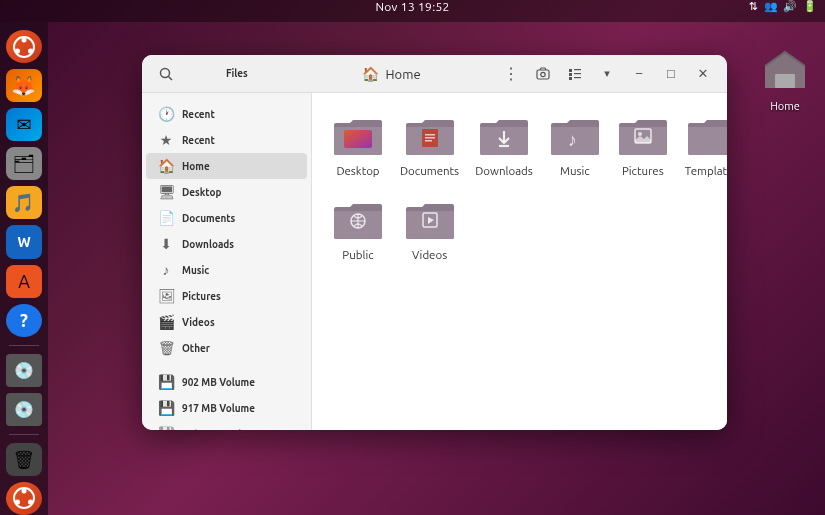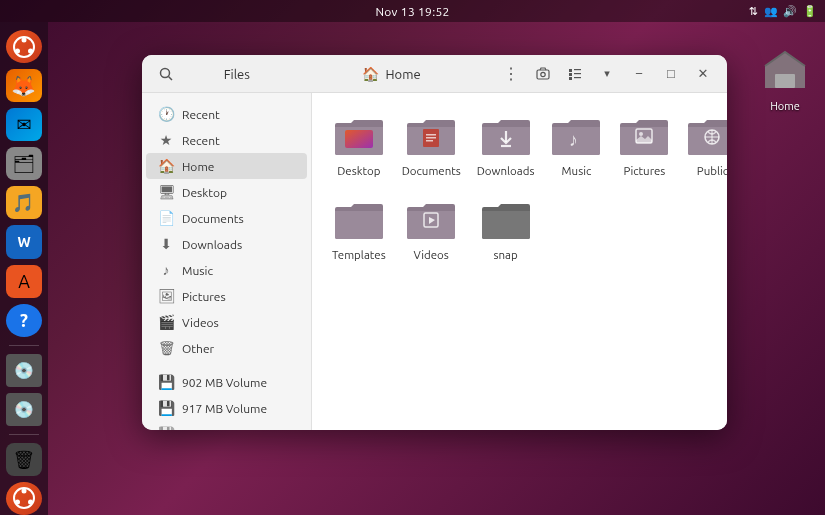--- a/index.html
+++ b/index.html
@@ -12,21 +12,21 @@
       background: linear-gradient(135deg, #3d0a2e 0%, #5c1a3a 30%, #7a2050 50%, #3d0a2e 100%);
       position: relative;
     }
 
     
     .topbar {
       width: 100%;
       height: 22px;
       background: rgba(0,0,0,0.4);
       display: flex;
-      align-items: center;
+      align-items: flex-start;
       justify-content: center;
       position: relative;
       z-index: 100;
     }
     .topbar-center {
       color: #fff;
       font-size: 12px;
       letter-spacing: 0.3px;
     }
     .topbar-right {
@@ -208,21 +208,21 @@
       gap: 8px;
       padding: 5px 12px;
       font-size: 13px;
       color: #333;
       cursor: pointer;
       border-radius: 4px;
       margin: 0 4px;
     }
     .sidebar-item.active { background: rgba(0,0,0,0.1); }
     .sidebar-item .si-icon { font-size: 14px; color: #666; width: 16px; text-align: center; }
-    .sidebar-item .si-label { font-size: 12px; }
+    .sidebar-item .si-label { font-size: 10px; font-weight: bold; }
 
     
     .main-content {
       flex: 1;
       overflow-y: auto;
       padding: 16px;
       background: #fff;
     }
 
     .folder-grid {
@@ -349,21 +349,21 @@
 <div class="file-manager">
 
   <div class="titlebar">
     <button class="search-btn">
       <svg width="14" height="14" viewBox="0 0 14 14">
         <circle cx="6" cy="6" r="4.5" fill="none" stroke="#555" stroke-width="1.5"></circle>
         <line x1="9.5" y1="9.5" x2="13" y2="13" stroke="#555" stroke-width="1.5"></line>
       </svg>
     </button>
     <span class="titlebar-title">
-      <span style="font-weight:400; font-size:13px;">Files</span>
+      <span style="font-weight:700; font-size:10px;">Files</span>
     </span>
 
     <div style="flex:2;display:flex;align-items:center;justify-content:center;gap:6px;">
       <span style="font-size:14px;color:#555;">🏠</span>
       <span style="font-size:13px;color:#333;">Home</span>
     </div>
 
     <div class="titlebar-actions">
       <button class="titlebar-menu-btn" style="font-size:16px;color:#555;">⋮</button>
       <button class="titlebar-btn">
@@ -518,55 +518,48 @@
               <polyline points="0,11 5,7 9,10 12,7 16,11 16,14 0,14" fill="white" opacity="0.6"></polyline>
             </g>
           </svg>
           <span class="folder-label">Pictures</span>
         </div>
 
         <div class="folder-item">
           <svg class="folder-svg" viewBox="0 0 52 44">
             <path d="M2 10 Q2 8 4 8 L18 8 L21 5 L48 5 Q50 5 50 7 L50 38 Q50 40 48 40 L4 40 Q2 40 2 38 Z" fill="#8a7a8a"></path>
             <path d="M2 12 L50 12 L50 38 Q50 40 48 40 L4 40 Q2 40 2 38 Z" fill="#9a8a9a"></path>
+          </svg>
+          <span class="folder-label">Templates</span>
+        </div>
+
+        <div class="folder-item">
+          <svg class="folder-svg" viewBox="0 0 52 44">
+            <path d="M2 10 Q2 8 4 8 L18 8 L21 5 L48 5 Q50 5 50 7 L50 38 Q50 40 48 40 L4 40 Q2 40 2 38 Z" fill="#8a7a8a"></path>
+            <path d="M2 12 L50 12 L50 38 Q50 40 48 40 L4 40 Q2 40 2 38 Z" fill="#9a8a9a"></path>
             <g transform="translate(18,14)">
               <circle cx="8" cy="8" r="7" fill="none" stroke="white" stroke-width="1.5" opacity="0.8"></circle>
               <line x1="8" y1="1" x2="8" y2="15" stroke="white" stroke-width="1.2" opacity="0.7"></line>
               <line x1="1" y1="8" x2="15" y2="8" stroke="white" stroke-width="1.2" opacity="0.7"></line>
               <path d="M4,3 Q8,7 12,3" fill="none" stroke="white" stroke-width="1.2" opacity="0.7"></path>
               <path d="M4,13 Q8,9 12,13" fill="none" stroke="white" stroke-width="1.2" opacity="0.7"></path>
             </g>
           </svg>
           <span class="folder-label">Public</span>
         </div>
 
         <div class="folder-item">
           <svg class="folder-svg" viewBox="0 0 52 44">
             <path d="M2 10 Q2 8 4 8 L18 8 L21 5 L48 5 Q50 5 50 7 L50 38 Q50 40 48 40 L4 40 Q2 40 2 38 Z" fill="#8a7a8a"></path>
             <path d="M2 12 L50 12 L50 38 Q50 40 48 40 L4 40 Q2 40 2 38 Z" fill="#9a8a9a"></path>
-          </svg>
-          <span class="folder-label">Templates</span>
-        </div>
-
-        <div class="folder-item">
-          <svg class="folder-svg" viewBox="0 0 52 44">
-            <path d="M2 10 Q2 8 4 8 L18 8 L21 5 L48 5 Q50 5 50 7 L50 38 Q50 40 48 40 L4 40 Q2 40 2 38 Z" fill="#8a7a8a"></path>
-            <path d="M2 12 L50 12 L50 38 Q50 40 48 40 L4 40 Q2 40 2 38 Z" fill="#9a8a9a"></path>
             <g transform="translate(19,14)">
               <rect x="0" y="0" width="14" height="14" rx="1.5" fill="none" stroke="white" stroke-width="1.5" opacity="0.8"></rect>
               <polygon points="5,4 5,11 11,7" fill="white" opacity="0.8"></polygon>
             </g>
           </svg>
           <span class="folder-label">Videos</span>
         </div>
 
-        <div class="folder-item">
-          <svg class="folder-svg" viewBox="0 0 52 44">
-            <path d="M2 10 Q2 8 4 8 L18 8 L21 5 L48 5 Q50 5 50 7 L50 38 Q50 40 48 40 L4 40 Q2 40 2 38 Z" fill="#666"></path>
-            <path d="M2 12 L50 12 L50 38 Q50 40 48 40 L4 40 Q2 40 2 38 Z" fill="#777"></path>
-          </svg>
-          <span class="folder-label">snap</span>
-        </div>
 
       </div>
     </div>
   </div>
 </div>
 
 </body></html>

